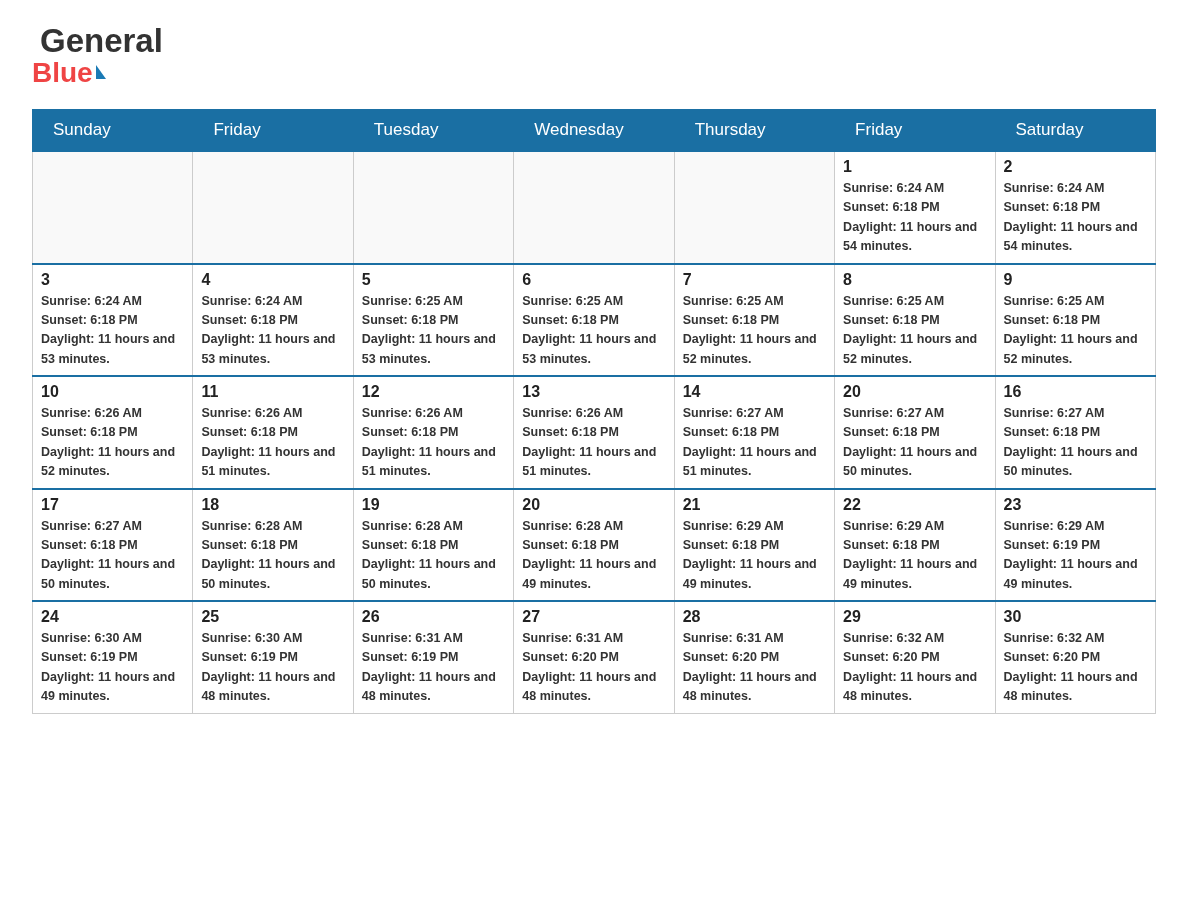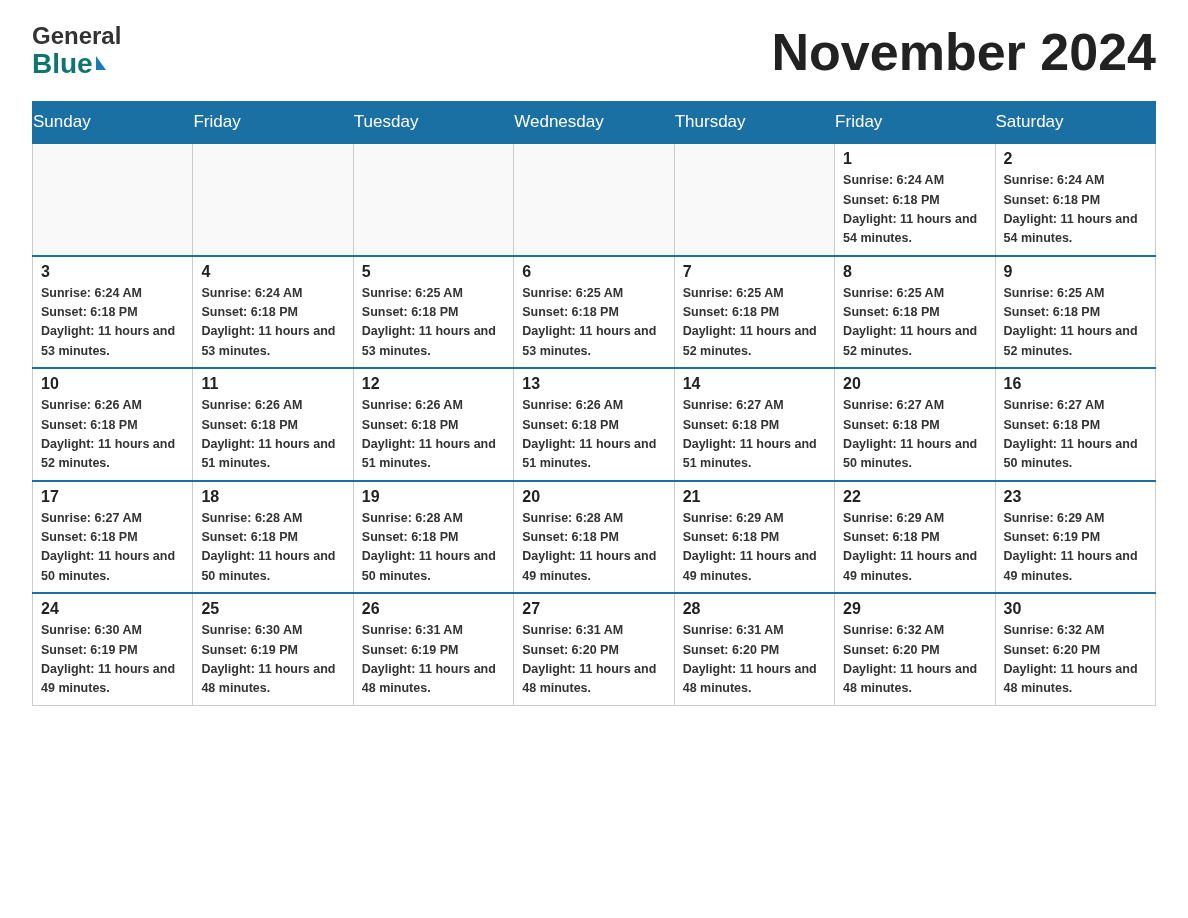--- a/index.html
+++ b/index.html
@@ -15,29 +15,30 @@
       justify-content: space-between;
       align-items: flex-start;
       margin-bottom: 20px;
     }
     .logo {
       display: flex;
       flex-direction: column;
       align-items: flex-start;
     }
     .logo-general {
-      font-size: 24px;
+      font-size: 33px;
       font-weight: bold;
       color: #333;
       line-height: 1;
+      margin-left: 8px;
     }
     .logo-blue {
       font-size: 28px;
       font-weight: bold;
-      color: #0f766e;
+      color: #ef4444;
       display: flex;
       align-items: center;
     }
     .logo-triangle {
       width: 0;
       height: 0;
       border-left: 10px solid #1a7ab5;
       border-top: 14px solid transparent;
       border-bottom: 0px solid transparent;
       display: inline-block;
@@ -61,21 +62,21 @@
     .calendar-table {
       width: 100%;
       border-collapse: collapse;
       table-layout: fixed;
     }
     .calendar-table th {
       background-color: #1a6fa3;
       color: #fff;
       font-size: 17px;
       font-weight: normal;
-      padding: 10px 0;
+      padding: 10px 20px;
       text-align: left;
       border: 1px solid #1a6fa3;
     }
     .calendar-table td {
       vertical-align: top;
       border: 1px solid #ccc;
       padding: 6px 8px;
       height: 110px;
       font-size: 13px;
       color: #333;
@@ -105,21 +106,20 @@
 
 <div class="header">
   <div class="logo">
     <span class="logo-general">General</span>
     <span class="logo-blue">
       <span>Blue</span>
       <span class="logo-triangle"></span>
     </span>
   </div>
   <div class="title-area">
-    <div class="month-title">November 2024</div>
   </div>
 </div>
 
 <table class="calendar-table">
   <thead>
     <tr>
     <th>Sunday</th>
         <th>Friday</th>
         <th>Tuesday</th>
         <th>Wednesday</th>

